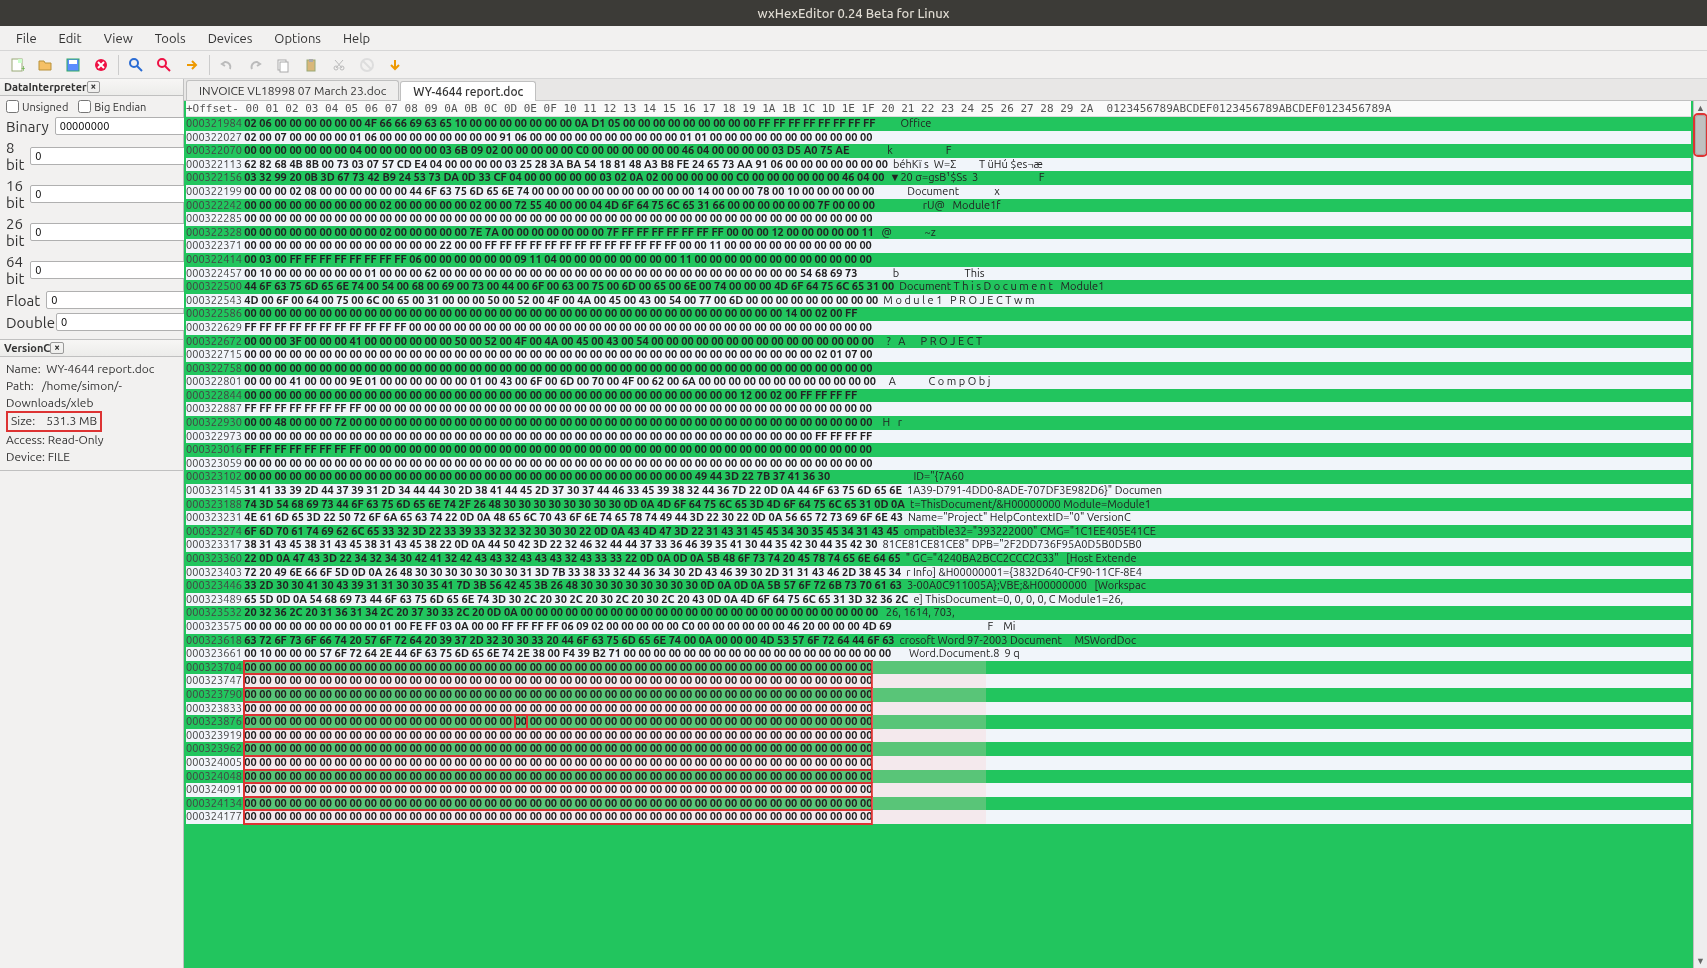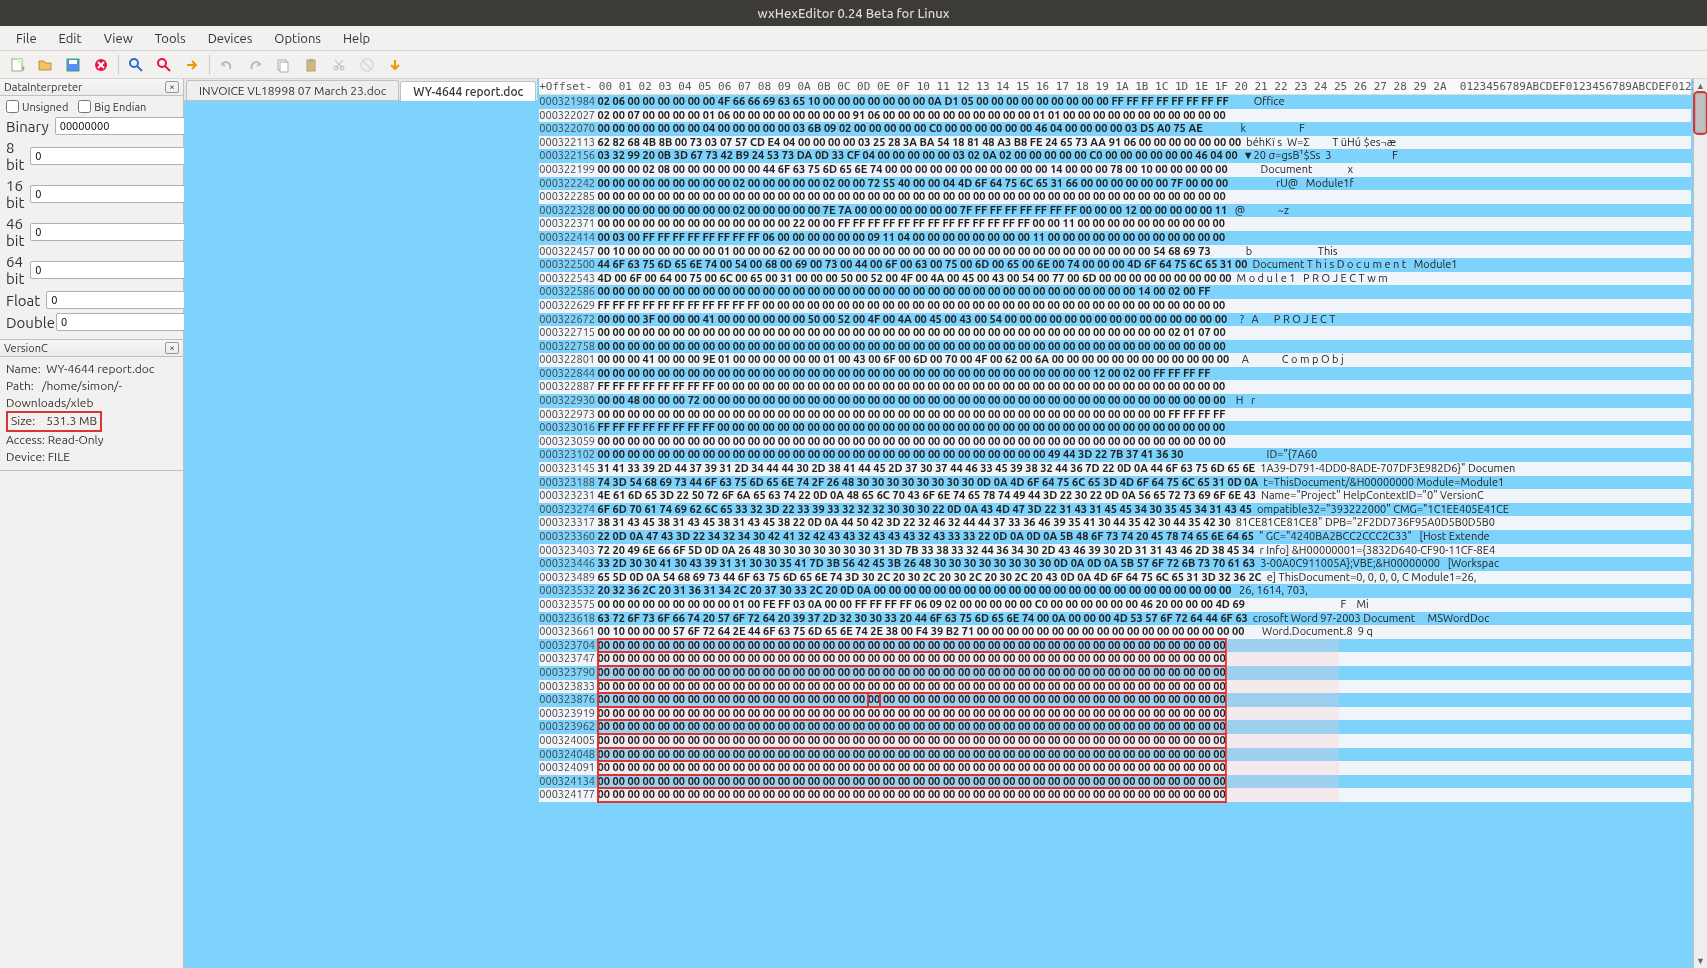--- a/index.html
+++ b/index.html
@@ -64,22 +64,23 @@
 }
 .panel {
   border-bottom: 1px solid #c0c0c0;
 }
 .panel-title {
   background: linear-gradient(#f7f6f5, #ececea);
   border-bottom: 1px solid #c0c0c0;
   font-size: 11px;
   padding: 2px 4px;
   display: flex;
-  justify-content: space-between;
+  justify-content: flex-start;
   align-items: center;
+  font-weight: bold;
 }
 .panel-title .close-x {
   font-size: 10px;
   padding: 0 3px;
   border: 1px solid #999;
   border-radius: 2px;
   cursor: default;
   line-height: 10px;
 }
 .panel-body { padding: 4px 6px; }
@@ -110,23 +111,23 @@
 .checkbox-row input[type=checkbox] { margin: 0; }
 .edit-chk { margin-left: auto; display:flex; align-items:center; gap:3px; font-size:11px;}
 
 .info-row { font-size: 12px; line-height: 1.4; }
 .info-row .lbl { display: inline-block; }
 .size-box { border: 2px solid #d33; padding: 0 3px; display: inline-block; text-align: right; }
 
 .main-editor {
   flex: 1;
   display: flex;
-  flex-direction: row;
+  flex-direction: column;
   overflow: hidden;
-  background: #7dd3fc;
+  background: #22c55e;
 }
 .tabs {
   display: flex;
   background: #e8e7e6;
   border-bottom: 1px solid #c0c0c0;
   height: 22px;
   align-items: flex-end;
   padding-left: 2px;
 }
 .tab {
@@ -336,21 +337,21 @@
             </div>
             <div class="di-row">
               <div class="di-label">8 bit</div>
               <input class="di-input" value="0" style="">
             </div>
             <div class="di-row">
               <div class="di-label">16 bit</div>
               <input class="di-input" value="0" style="">
             </div>
             <div class="di-row">
-              <div class="di-label">46 bit</div>
+              <div class="di-label">26 bit</div>
               <input class="di-input" value="0" style="">
             </div>
             <div class="di-row">
               <div class="di-label">64 bit</div>
               <input class="di-input" value="0" style="">
             </div>
             <div class="di-row">
               <div class="di-label">Float</div>
               <input class="di-input" value="0" style="">
             </div>

